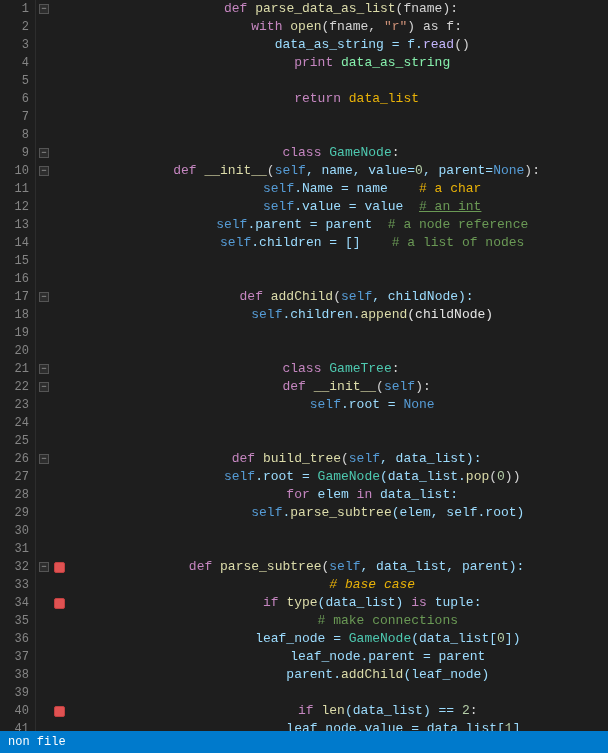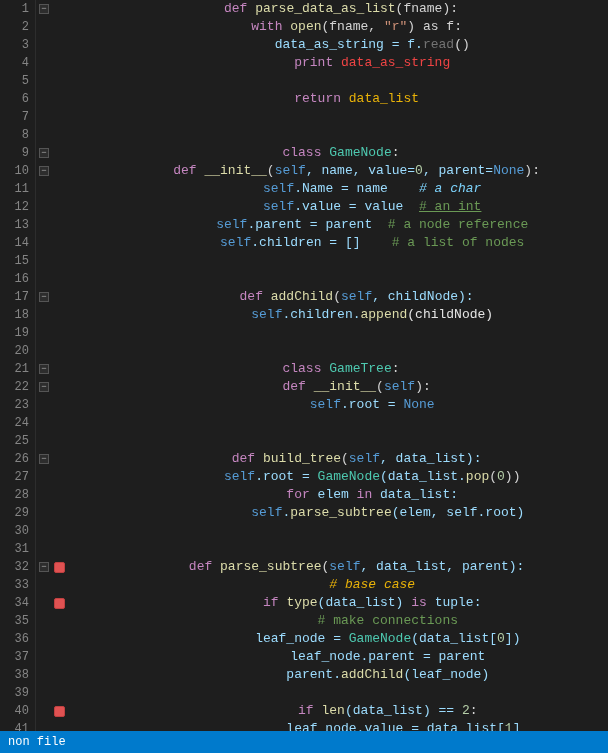--- a/index.html
+++ b/index.html
@@ -90,29 +90,29 @@
       font-size: 12px;
     }
   </style>
 </head>
 <body>
 
 <div class="editor-container">
   <div class="code-area" id="code-area">
   <div class="code-line"><div class="line-number">1</div><div class="fold-gutter"><div class="fold-btn">−</div></div><div class="breakpoint-gutter"></div><div class="code-content"><span style="color: rgb(197, 134, 192);">def </span><span style="color: rgb(220, 220, 170);">parse_data_as_list</span><span style="color: rgb(212, 212, 212);">(fname):</span></div></div>
       <div class="code-line"><div class="line-number">2</div><div class="fold-gutter"></div><div class="breakpoint-gutter"></div><div class="code-content"><span style="color: rgb(197, 134, 192);">    with </span><span style="color: rgb(220, 220, 170);">open</span><span style="color: rgb(212, 212, 212);">(fname, </span><span style="color: rgb(206, 145, 120);">"r"</span><span style="color: rgb(212, 212, 212);">) as f:</span></div></div>
-      <div class="code-line"><div class="line-number">3</div><div class="fold-gutter"></div><div class="breakpoint-gutter"></div><div class="code-content"><span style="color: rgb(156, 220, 254);">        data_as_string = f.</span><span style="color: #737373;">read</span><span style="color: rgb(212, 212, 212);">()</span></div></div>
-      <div class="code-line"><div class="line-number">4</div><div class="fold-gutter"></div><div class="breakpoint-gutter"></div><div class="code-content"><span style="color: rgb(197, 134, 192);">        print </span><span style="color: #ef4444;">data_as_string</span></div></div>
+      <div class="code-line"><div class="line-number">3</div><div class="fold-gutter"></div><div class="breakpoint-gutter"></div><div class="code-content"><span style="color: rgb(156, 220, 254);">        data_as_string = f.</span><span style="color: #c4b5fd;">read</span><span style="color: rgb(212, 212, 212);">()</span></div></div>
+      <div class="code-line"><div class="line-number">4</div><div class="fold-gutter"></div><div class="breakpoint-gutter"></div><div class="code-content"><span style="color: rgb(197, 134, 192);">        print </span><span style="color: #86efac;">data_as_string</span></div></div>
       <div class="code-line"><div class="line-number">5</div><div class="fold-gutter"></div><div class="breakpoint-gutter"></div></div>
       <div class="code-line"><div class="line-number">6</div><div class="fold-gutter"></div><div class="breakpoint-gutter"></div><div class="code-content"><span style="color: rgb(197, 134, 192);">    return </span><span style="color: #eab308;">data_list</span></div></div>
       <div class="code-line"><div class="line-number">7</div><div class="fold-gutter"></div><div class="breakpoint-gutter"></div><div class="code-content"></div></div>
       <div class="code-line"><div class="line-number">8</div><div class="fold-gutter"></div><div class="breakpoint-gutter"></div><div class="code-content"></div></div>
       <div class="code-line"><div class="line-number">9</div><div class="fold-gutter"><div class="fold-btn">−</div></div><div class="breakpoint-gutter"></div><div class="code-content"><span style="color: rgb(197, 134, 192);">class </span><span style="color: rgb(78, 201, 176);">GameNode</span><span style="color: rgb(212, 212, 212);">:</span></div></div>
       <div class="code-line"><div class="line-number">10</div><div class="fold-gutter"><div class="fold-btn">−</div></div><div class="breakpoint-gutter"></div><div class="code-content"><span style="color: rgb(197, 134, 192);">    def </span><span style="color: rgb(220, 220, 170);">__init__</span><span style="color: rgb(212, 212, 212);">(</span><span style="color: rgb(86, 156, 214);">self</span><span style="color: rgb(156, 220, 254);">, name, value=</span><span style="color: rgb(181, 206, 168);">0</span><span style="color: rgb(156, 220, 254);">, parent=</span><span style="color: rgb(86, 156, 214);">None</span><span style="color: rgb(212, 212, 212);">):</span></div></div>
-      <div class="code-line"><div class="line-number">11</div><div class="fold-gutter"></div><div class="breakpoint-gutter"></div><div class="code-content"><span style="color: rgb(86, 156, 214);">        self</span><span style="color: rgb(156, 220, 254);">.Name = name    </span><span style="color: #7dd3fc; font-style: italic;"># a char</span></div></div>
+      <div class="code-line"><div class="line-number">11</div><div class="fold-gutter"></div><div class="breakpoint-gutter"></div><div class="code-content"><span style="color: rgb(86, 156, 214);">        self</span><span style="color: rgb(156, 220, 254);">.Name = name    </span><span style="color: #eab308;"># a char</span></div></div>
       <div class="code-line"><div class="line-number">12</div><div class="fold-gutter"></div><div class="breakpoint-gutter"></div><div class="code-content"><span style="color: rgb(86, 156, 214);">        self</span><span style="color: rgb(156, 220, 254);">.value = value  </span><span style="color: rgb(106, 153, 85); text-decoration: underline;"># an int</span></div></div>
       <div class="code-line"><div class="line-number">13</div><div class="fold-gutter"></div><div class="breakpoint-gutter"></div><div class="code-content"><span style="color: rgb(86, 156, 214);">        self</span><span style="color: rgb(156, 220, 254);">.parent = parent  </span><span style="color: rgb(106, 153, 85);"># a node reference</span></div></div>
       <div class="code-line"><div class="line-number">14</div><div class="fold-gutter"></div><div class="breakpoint-gutter"></div><div class="code-content"><span style="color: rgb(86, 156, 214);">        self</span><span style="color: rgb(156, 220, 254);">.children = []    </span><span style="color: rgb(106, 153, 85);"># a list of nodes</span></div></div>
       <div class="code-line"><div class="line-number">15</div><div class="fold-gutter"></div><div class="breakpoint-gutter"></div><div class="code-content"></div></div>
       <div class="code-line"><div class="line-number">16</div><div class="fold-gutter"></div><div class="breakpoint-gutter"></div><div class="code-content"></div></div>
       <div class="code-line"><div class="line-number">17</div><div class="fold-gutter"><div class="fold-btn">−</div></div><div class="breakpoint-gutter"></div><div class="code-content"><span style="color: rgb(197, 134, 192);">    def </span><span style="color: rgb(220, 220, 170);">addChild</span><span style="color: rgb(212, 212, 212);">(</span><span style="color: rgb(86, 156, 214);">self</span><span style="color: rgb(156, 220, 254);">, childNode):</span></div></div>
       <div class="code-line"><div class="line-number">18</div><div class="fold-gutter"></div><div class="breakpoint-gutter"></div><div class="code-content"><span style="color: rgb(86, 156, 214);">        self</span><span style="color: rgb(156, 220, 254);">.children.</span><span style="color: rgb(220, 220, 170);">append</span><span style="color: #e5e5e5;">(childNode)</span></div></div>
       <div class="code-line"><div class="line-number">19</div><div class="fold-gutter"></div><div class="breakpoint-gutter"></div><div class="code-content"></div></div>
       <div class="code-line"><div class="line-number">20</div><div class="fold-gutter"></div><div class="breakpoint-gutter"></div><div class="code-content"></div></div>
       <div class="code-line"><div class="line-number">21</div><div class="fold-gutter"><div class="fold-btn">−</div></div><div class="breakpoint-gutter"></div><div class="code-content"><span style="color: rgb(197, 134, 192);">class </span><span style="color: rgb(78, 201, 176);">GameTree</span><span style="color: rgb(212, 212, 212);">:</span></div></div>

